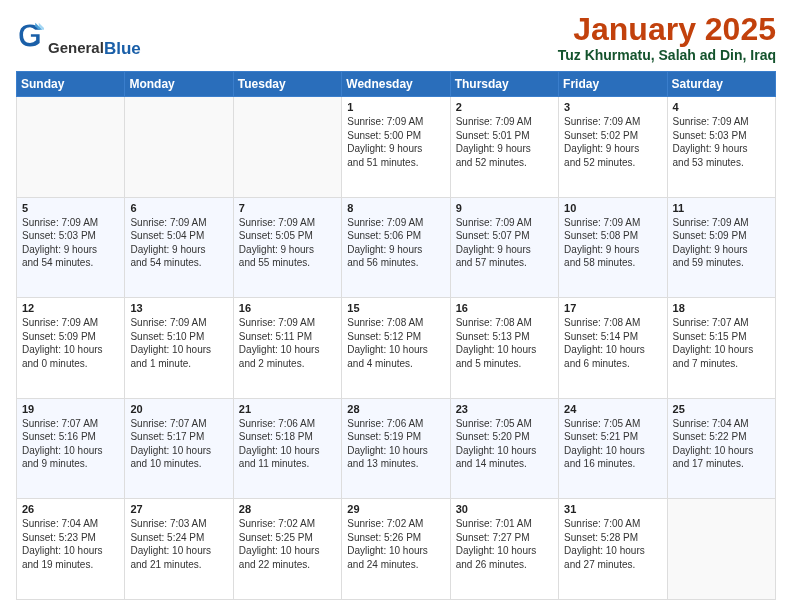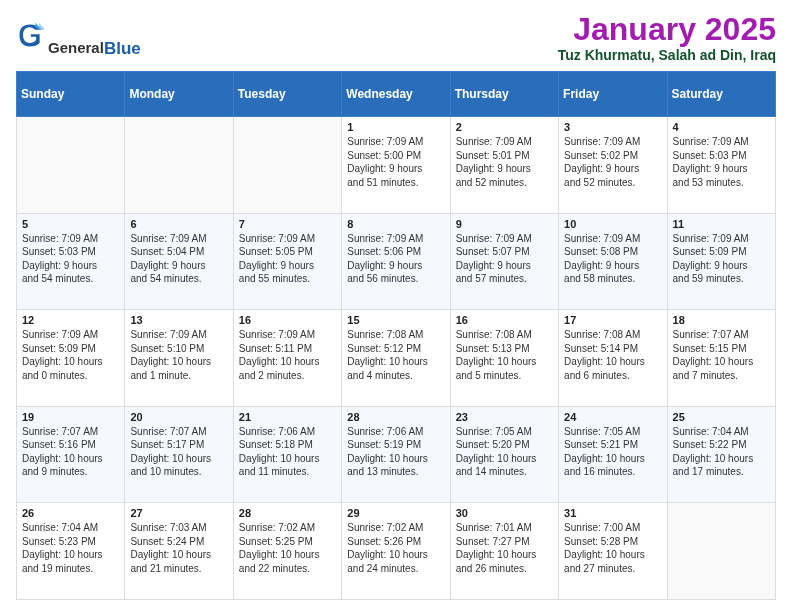--- a/index.html
+++ b/index.html
@@ -46,41 +46,41 @@
       width: 28px;
       height: 28px;
       margin-right: 4px;
     }
     .title-block {
       text-align: right;
     }
     .title-block h1 {
       font-size: 32px;
       font-weight: bold;
-      color: #a21caf;
+      color: #c2410c;
       line-height: 1.1;
     }
     .title-block h2 {
       font-size: 14px;
       color: #14532d;
       font-weight: bold;
     }
     .calendar {
       flex: 1;
       border: 1px solid #ccc;
       border-collapse: collapse;
       width: 100%;
       table-layout: fixed;
     }
     .calendar thead tr th {
       background: #2a6ebb;
       color: #fff;
       font-size: 12px;
       font-weight: bold;
-      padding: 15px 4px;
+      padding: 5px 4px;
       text-align: left;
       border: 1px solid #3a7ecc;
     }
     .calendar tbody tr td {
       border: 1px solid #ddd;
       vertical-align: top;
       padding: 4px 5px;
       font-size: 9.5px;
       color: #333;
       background: #fff;

